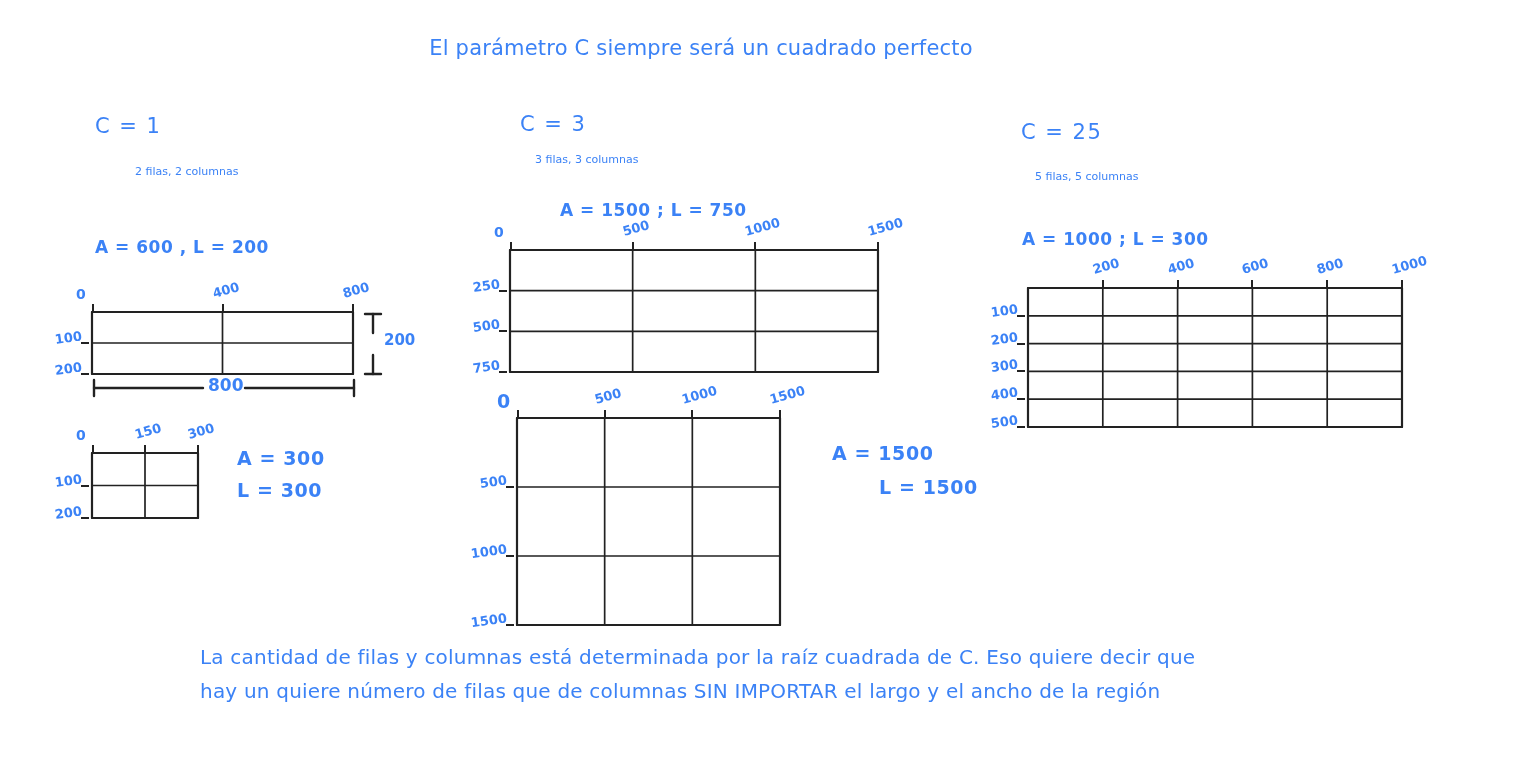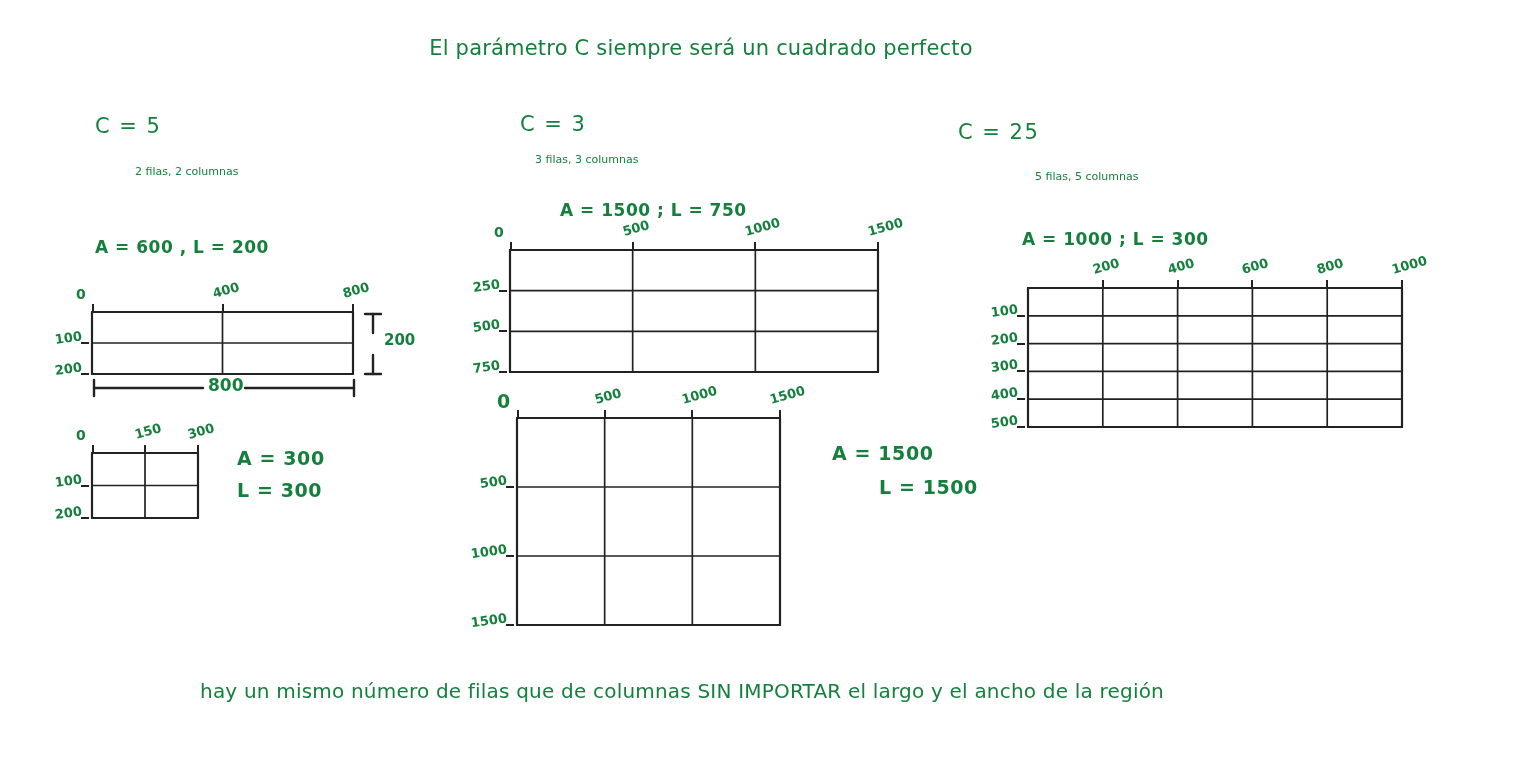--- a/index.html
+++ b/index.html
@@ -1,25 +1,25 @@
 <!DOCTYPE html>
 <html><head>
 <meta charset="utf-8">
 <style>
   html,body{margin:0;padding:0;background:#ffffff;}
   .canvas{
     position:relative;width:1532px;height:757px;background:#ffffff;
-    font-family:"DejaVu Sans","Liberation Sans",sans-serif;color:#15803d;overflow:hidden;
+    font-family:"DejaVu Sans","Liberation Sans",sans-serif;color:#3b82f6;overflow:hidden;
   }
   .abs{position:absolute;white-space:nowrap;}
   .title{top:36px;left:0;width:1402px;text-align:center;font-size:21px;letter-spacing:.2px;}
   .heading{font-size:21px;letter-spacing:1.5px;}
   .h-c4{left:95px;top:114px;}
   .h-c9{left:520px;top:112px;}
-  .h-c25{left:958px;top:120px;}
+  .h-c25{left:1021px;top:120px;}
   .subheading{font-size:11px;}
   .sub-c4{left:135px;top:165px;}
   .sub-c9{left:535px;top:153px;}
   .sub-c25{left:1035px;top:170px;}
   .params{font-size:17px;font-weight:700;letter-spacing:.5px;}
   .par-c4{left:95px;top:237px;}
   .par-c9{left:560px;top:200px;}
   .par-c25{left:1022px;top:229px;}
   .annotation{font-size:19px;font-weight:700;letter-spacing:.6px;}
   .ann-a300{left:237px;top:447px;}
@@ -49,21 +49,21 @@
   .dim-h{left:93px;top:379px;}
   .dim-h-label{left:208px;top:375px;font-size:17px;}
 </style>
 </head>
 <body>
 
 <div class="canvas">
 
   <div class="abs title">El parámetro C siempre será un cuadrado perfecto</div>
 
-  <div class="abs heading h-c4">C = 5</div>
+  <div class="abs heading h-c4">C = 1</div>
   <div class="abs subheading sub-c4">2 filas, 2 columnas</div>
   <div class="abs params par-c4">A = 600 ,   L = 200</div>
 
   <div class="abs heading h-c9">C = 3</div>
   <div class="abs subheading sub-c9">3 filas, 3 columnas</div>
   <div class="abs params par-c9">A = 1500 ;   L = 750</div>
 
   <div class="abs heading h-c25">C = 25</div>
   <div class="abs subheading sub-c25">5 filas, 5 columnas</div>
   <div class="abs params par-c25">A = 1000  ;    L = 300</div>
@@ -218,15 +218,16 @@
     </svg>
   </div>
   <div class="abs dim-label dim-h-label">800</div>
 
   <div class="abs annotation ann-a300">A = 300</div>
   <div class="abs annotation ann-l200">L = 300</div>
 
   <div class="abs annotation ann-a1500">A = 1500</div>
   <div class="abs annotation ann-l1500">L = 1500</div>
 
-  <div class="abs footer footer-2">hay un mismo número de filas que de columnas SIN IMPORTAR el largo y el ancho de la región</div>
+  <div class="abs footer footer-1">La cantidad de filas y columnas está determinada por la raíz cuadrada de C. Eso quiere decir que</div>
+  <div class="abs footer footer-2">hay un quiere número de filas que de columnas SIN IMPORTAR el largo y el ancho de la región</div>
 
 </div>
 
 </body></html>

